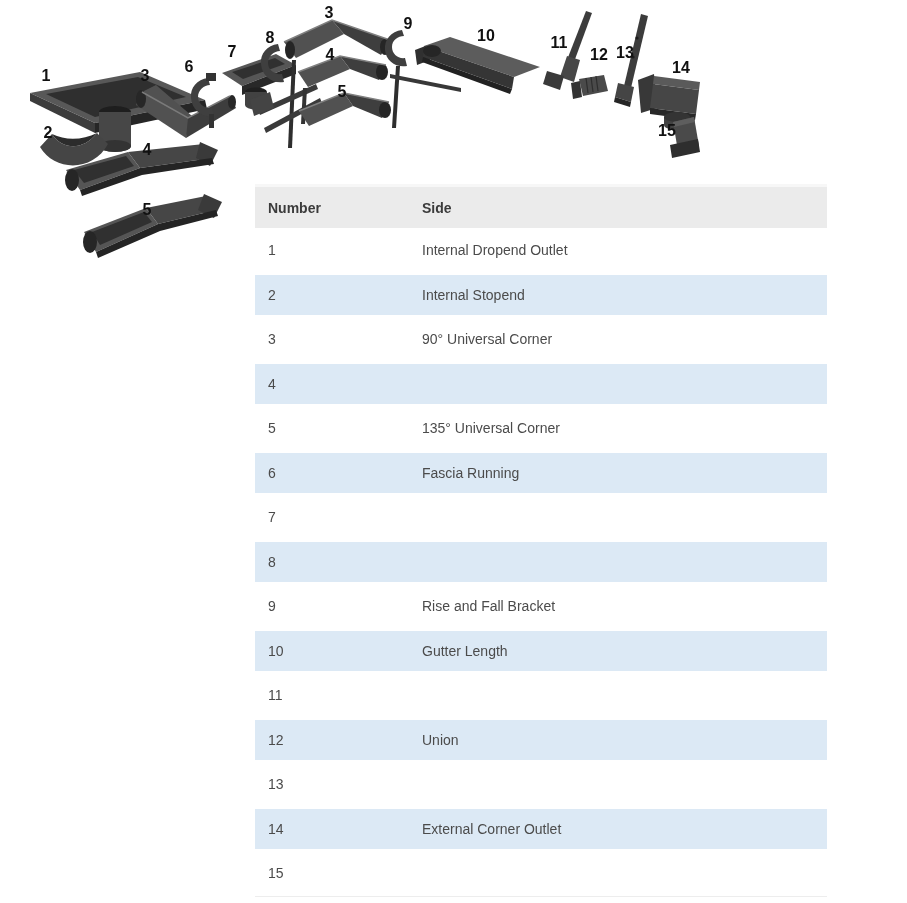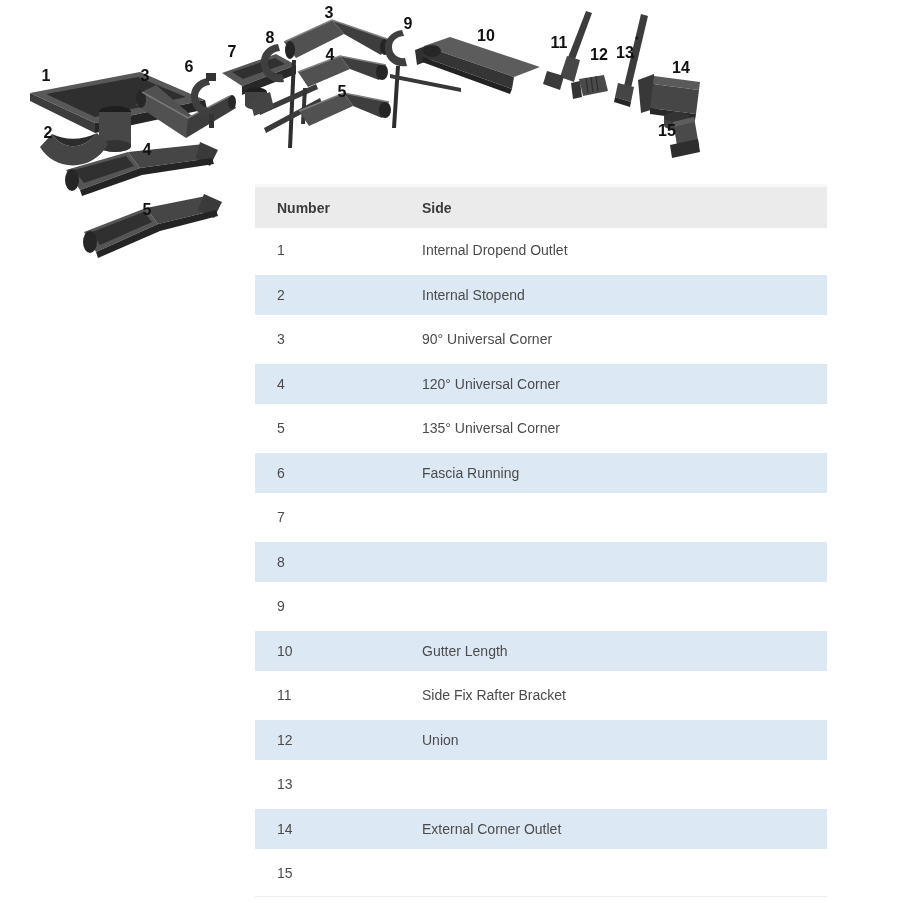--- a/index.html
+++ b/index.html
@@ -54,21 +54,21 @@
     height: 44.5px;
     box-sizing: border-box;
     background: #ffffff;
   }
   .trow.stripe {
     background: var(--stripe-bg, #dce9f5);
     box-shadow: inset 0 2px 0 #ffffff, inset 0 -2px 0 #ffffff;
   }
   .cell-number {
     width: 167px;
-    padding-left: 22px;
+    padding-left: 13px;
     box-sizing: border-box;
     flex: none;
   }
   .cell-item {
     flex: 1;
   }
 </style>
 </head>
 <body>
 
@@ -247,21 +247,20 @@
       <div class="cell-item">Internal Stopend</div>
     </div>
 
     <div class="trow">
       <div class="cell-number">3</div>
       <div class="cell-item">90° Universal Corner</div>
     </div>
 
     <div class="trow stripe">
       <div class="cell-number">4</div>
-      <div class="cell-item">120° Universal Corner</div>
     </div>
 
     <div class="trow">
       <div class="cell-number">5</div>
       <div class="cell-item">135° Universal Corner</div>
     </div>
 
     <div class="trow stripe">
       <div class="cell-number">6</div>
       <div class="cell-item">Fascia Running</div>
@@ -270,30 +269,30 @@
     <div class="trow">
       <div class="cell-number">7</div>
     </div>
 
     <div class="trow stripe">
       <div class="cell-number">8</div>
     </div>
 
     <div class="trow">
       <div class="cell-number">9</div>
+      <div class="cell-item">Rise and Fall Bracket</div>
     </div>
 
     <div class="trow stripe">
       <div class="cell-number">10</div>
       <div class="cell-item">Gutter Length</div>
     </div>
 
     <div class="trow">
       <div class="cell-number">11</div>
-      <div class="cell-item">Side Fix Rafter Bracket</div>
     </div>
 
     <div class="trow stripe">
       <div class="cell-number">12</div>
       <div class="cell-item">Union</div>
     </div>
 
     <div class="trow">
       <div class="cell-number">13</div>
     </div>

